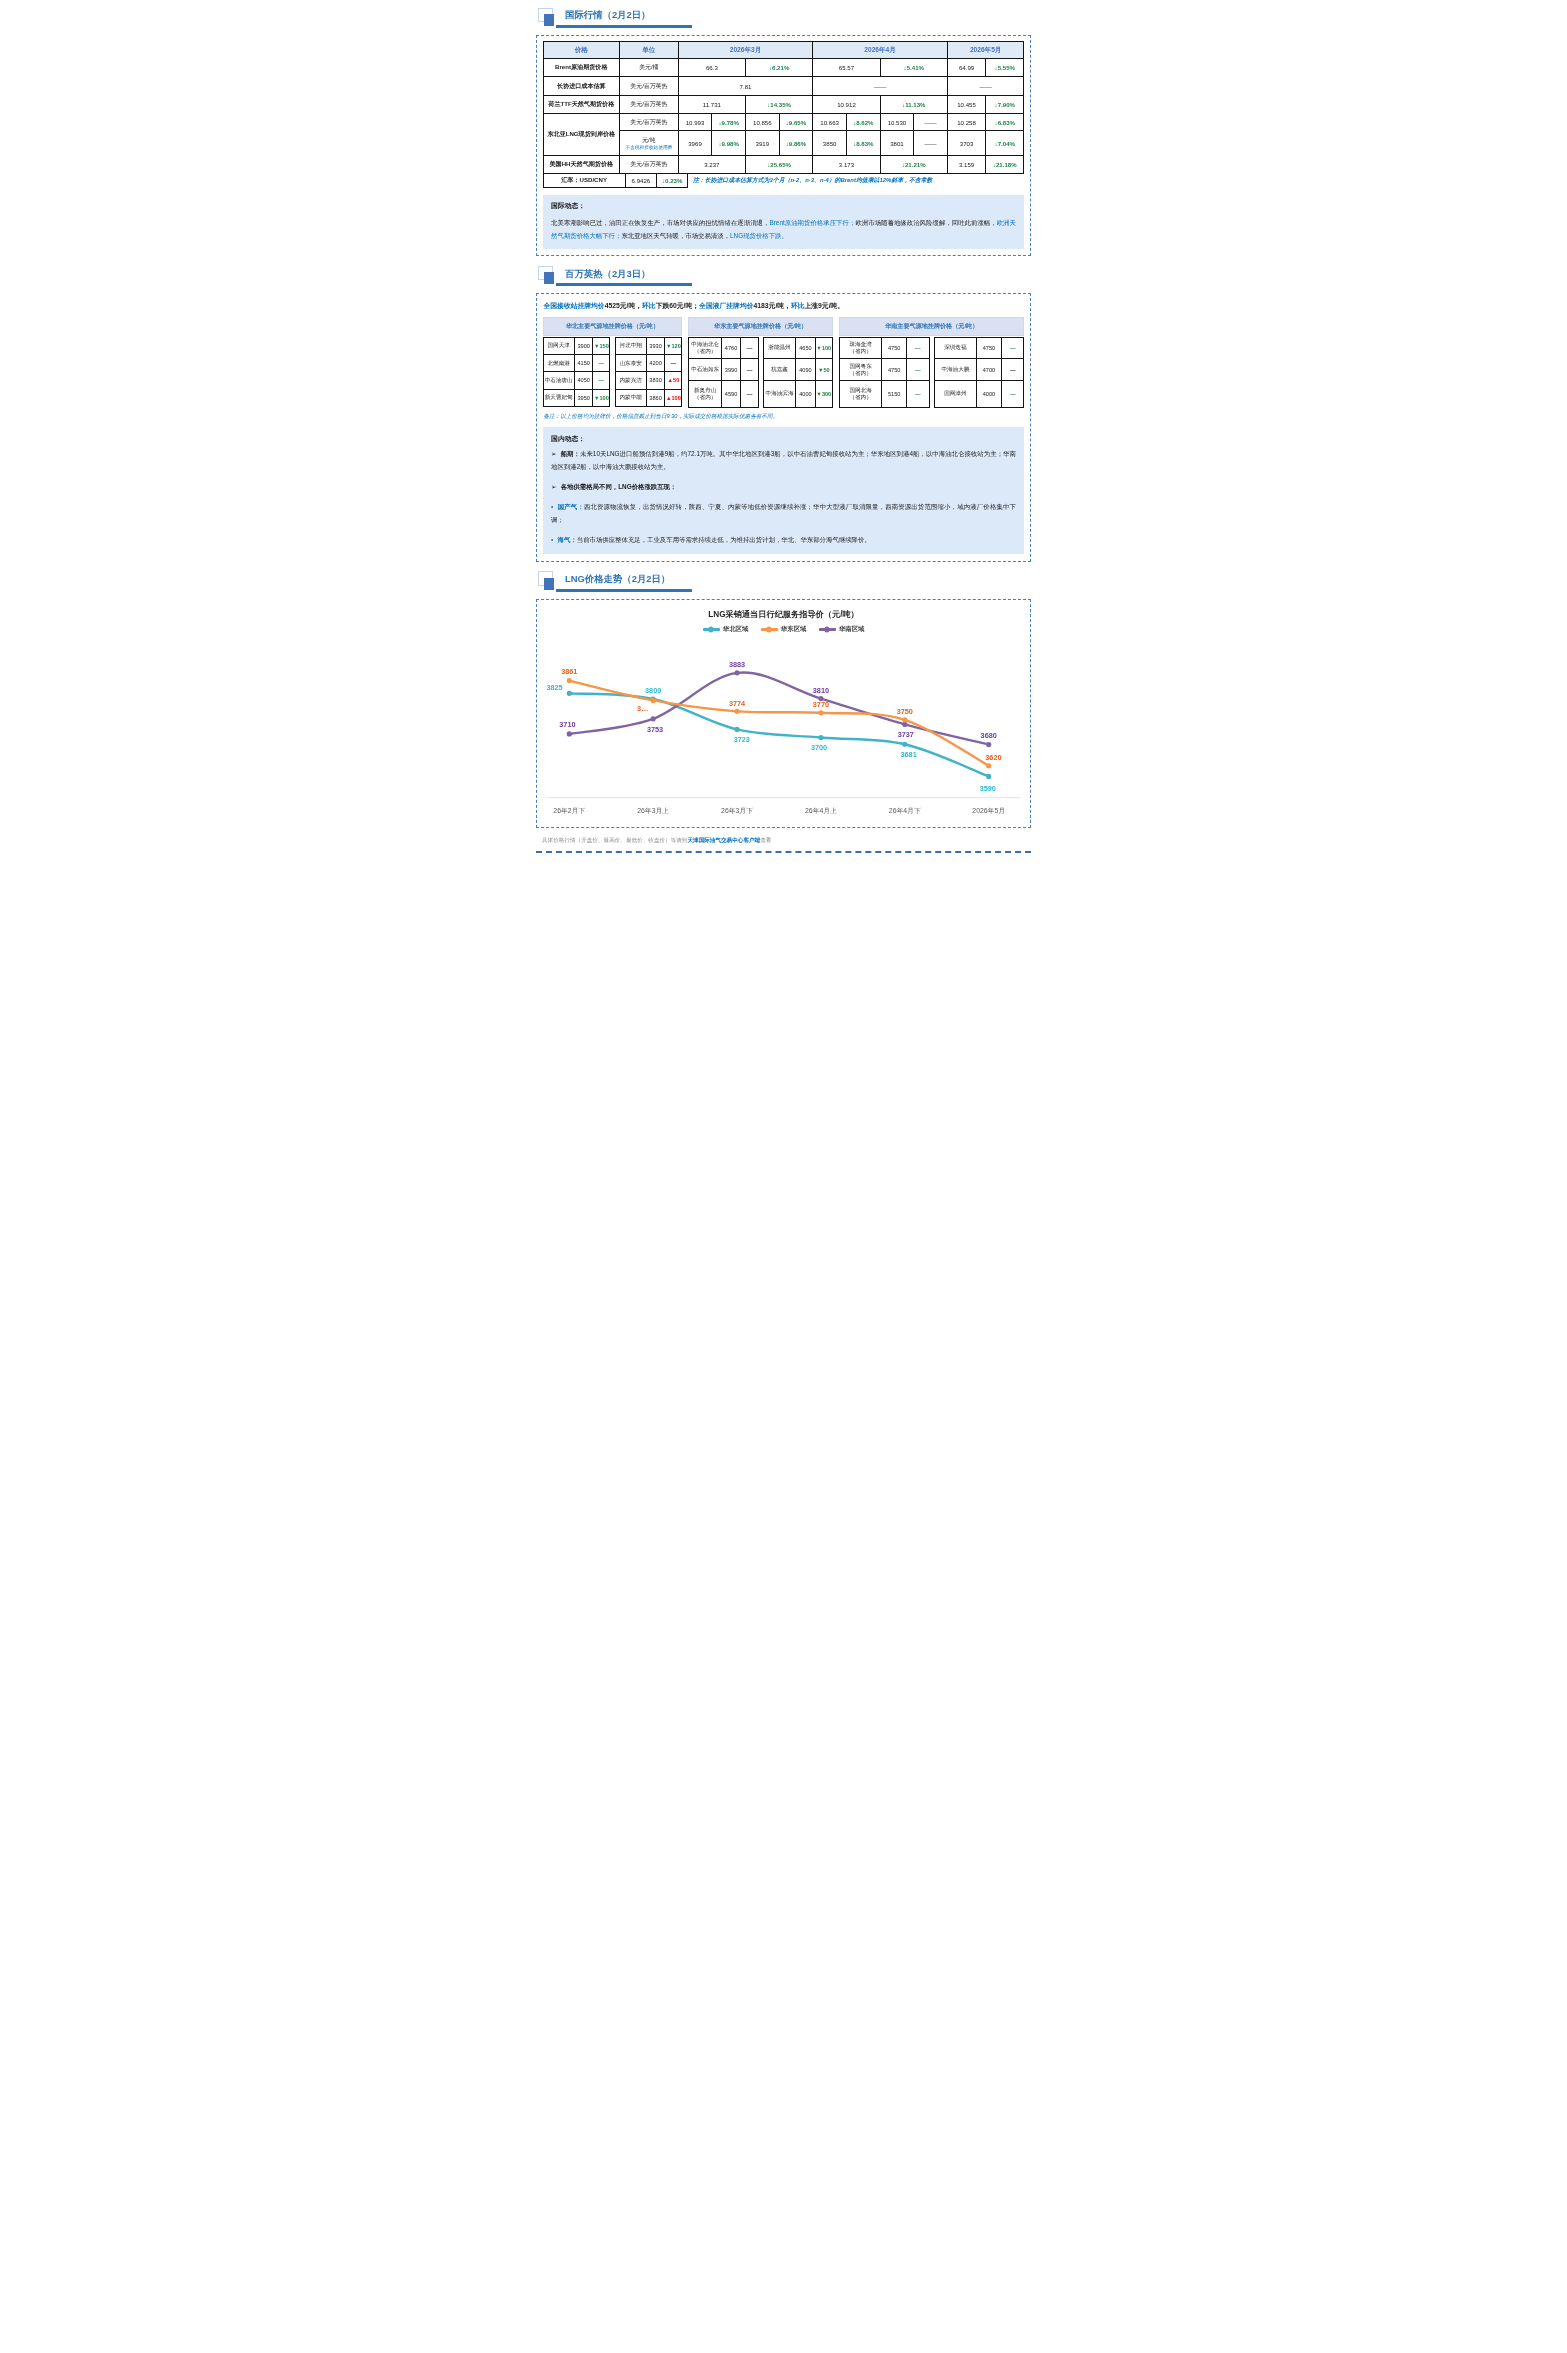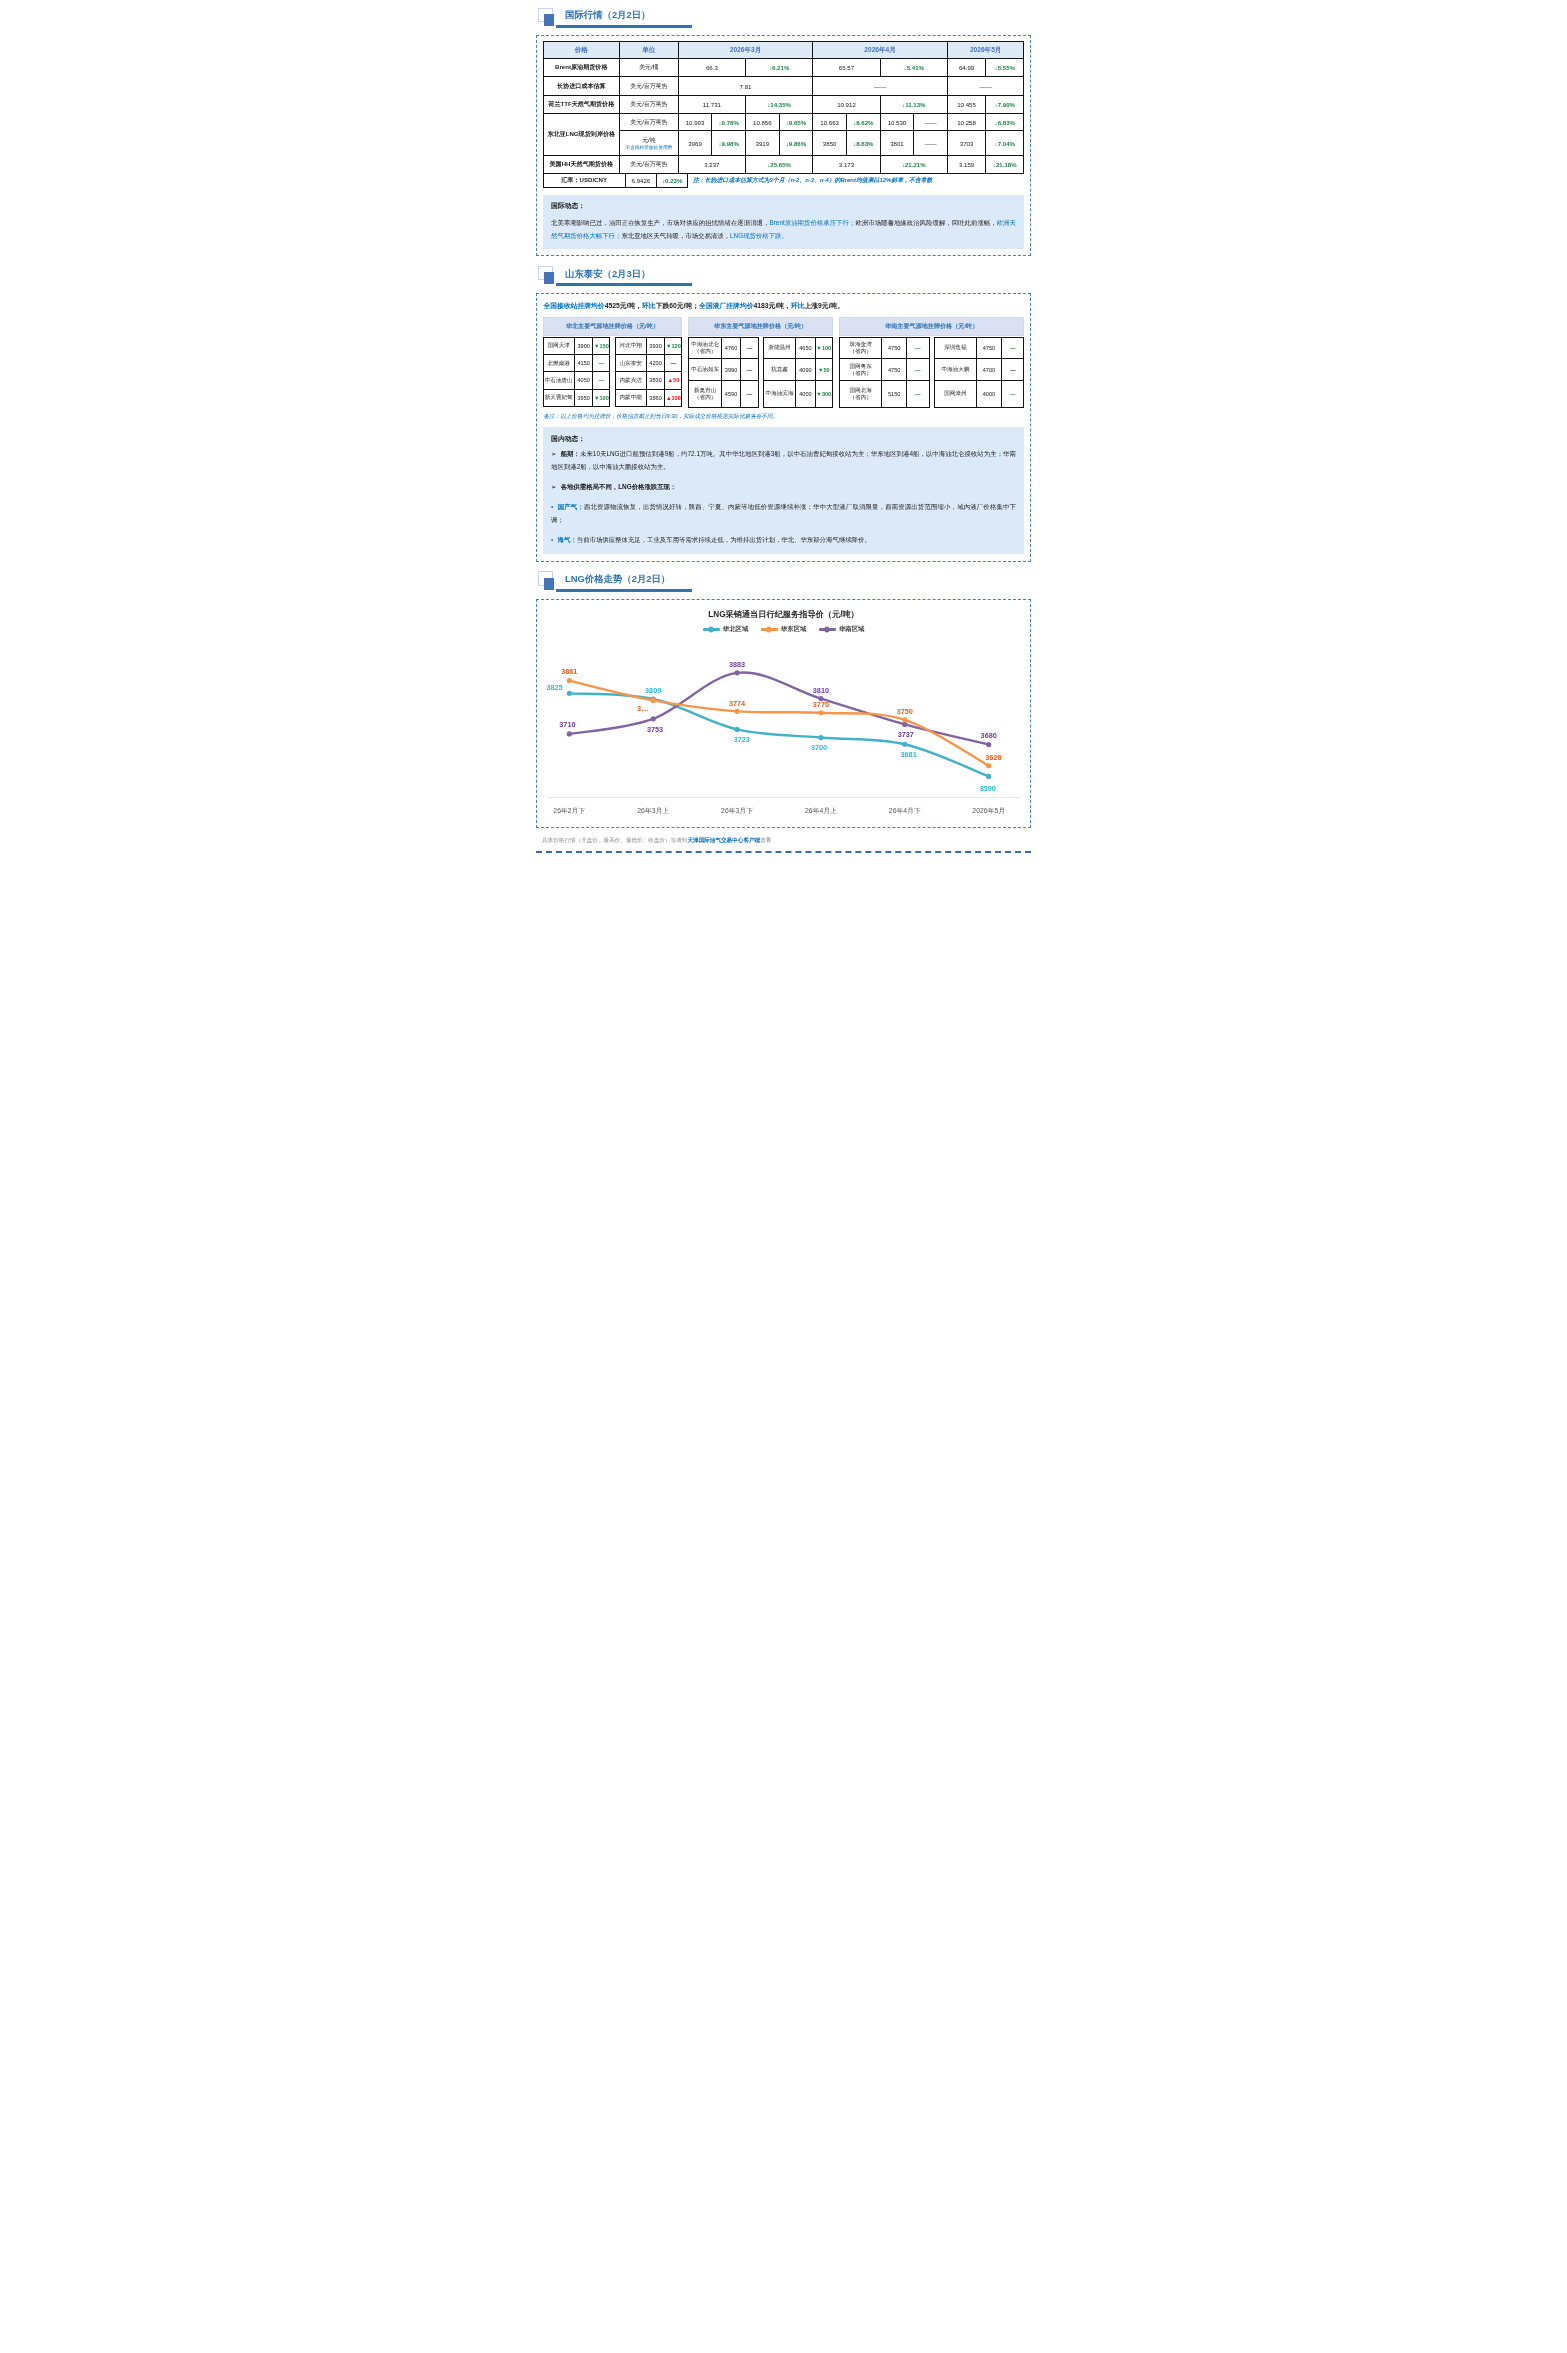--- a/index.html
+++ b/index.html
@@ -218,21 +218,21 @@
       <p class="news-par"><span class="seg-black">北美寒潮影响已过，油田正在恢复生产，市场对供应的担忧情绪在逐渐消退，</span><span class="seg-blue">Brent原油期货价格承压下行；</span><span class="seg-black">欧洲市场随着地缘政治风险缓解，回吐此前涨幅，</span><span class="seg-blue">欧洲天然气期货价格大幅下行；</span><span class="seg-black">东北亚地区天气转暖，市场交易清淡，</span><span class="seg-blue">LNG现货价格下跌。</span></p>
     </div>
   </div>
 
   <div class="section-head">
     <div class="sq">
       <div class="sq-outline"></div>
       <div class="sq-solid"></div>
     </div>
     <div class="section-line"></div>
-    <div class="section-title">山东泰安（2月3日）</div>
+    <div class="section-title">百万英热（2月3日）</div>
   </div>
 
   <div class="dash-box">
     <div class="headline"><span class="seg-blue">全国接收站挂牌均价</span><span class="seg-black">4525元/吨，</span><span class="seg-blue">环比</span><span class="seg-black">下跌60元/吨；</span><span class="seg-blue">全国液厂挂牌均价</span><span class="seg-black">4183元/吨，</span><span class="seg-blue">环比</span><span class="seg-black">上涨9元/吨。</span></div>
     <div class="dom-tables" id="dom-tables">
         <div class="dom-table dom-t0">
           <div class="dom-head">华北主要气源地挂牌价格（元/吨）</div>
           <div class="dom-body">
             <table class="mini">
               <tbody>

